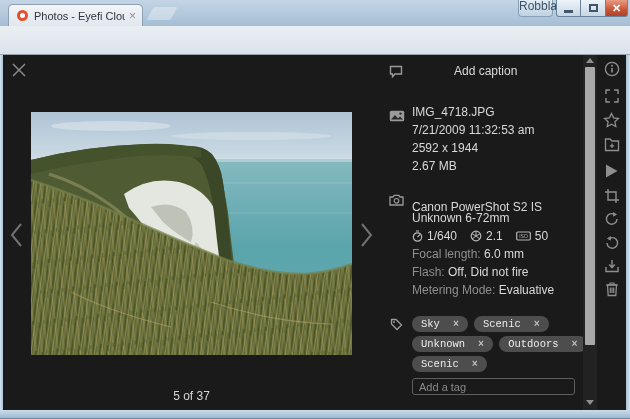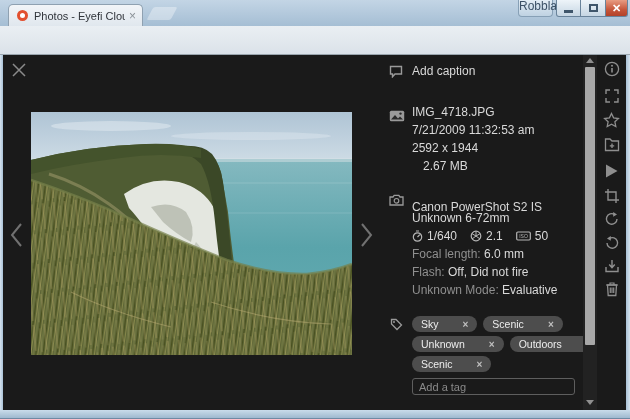--- a/index.html
+++ b/index.html
@@ -73,21 +73,21 @@
   
   .s-ico { left:389px; width:16px; height:14px; }
   .s-text { left:412px; font-size:12px; color:#d9d9d9; white-space:nowrap; }
   .s-label { color:#8f8f8f; }
   #exif-row { left:412px; top:229px; display:flex; gap:13px; align-items:center;
     font-size:12px; color:#d9d9d9;text-align:center; }
   .exif-item { display:flex; align-items:center; gap:4px; }
 
   .tagrow { left:412px; display:flex; gap:6px; }
   .pill { height:16px; background:#4d4d4d; border-radius:9px; display:inline-flex;
-    align-items:center; padding:0 9px; gap:24px; font-size:10.5px; color:#ededed; }
+    align-items:center; padding:0 9px; gap:13px; font-size:10.5px; color:#ededed;font-family:Liberation Mono, monospace; }
   .pill-x { color:#c0c0c0; font-size:10px; font-weight:bold; cursor:default; }
   #tag-input { left:412px; top:378px; width:163px; height:17px; background:transparent;
     border:1px solid #5e5e5e; border-radius:3px; color:#cfcfcf; font-size:11px;
     padding:0 6px; font-family:"Liberation Sans",sans-serif; outline:none; }
   #tag-input::placeholder { color:#8a8a8a; }
 </style>
 </head>
 <body>
 
 <div id="titlebar" class="abs">
@@ -224,42 +224,43 @@
       <path d="M0 48 Q55 34 115 32 Q150 31 170 37 L170 46 Q130 40 90 46 Q40 52 0 62 Z" fill="#44532c"></path>
 
       <path d="M18 62 Q50 72 78 92 Q95 104 108 118" stroke="#a89f72" stroke-width="3" fill="none" opacity=".5"></path>
 
       <path d="M0 68 Q48 84 95 105 Q150 130 196 148 Q240 163 276 162 Q300 160 321 152 L321 243 L0 243 Z" fill="url(#grassp)"></path>
       <path d="M0 68 Q48 84 95 105 Q150 130 196 148 Q240 163 276 162 Q300 160 321 152 L321 243 L0 243 Z" fill="url(#wispp)"></path>
       <path d="M0 68 Q48 84 95 105 Q150 130 196 148 Q240 163 276 162 Q300 160 321 152" stroke="#76804a" stroke-width="2.5" fill="none" opacity=".7"></path>
       <path d="M40 180 Q80 200 140 215 M180 190 Q240 210 300 212" stroke="#c2b27a" stroke-width="1.2" fill="none" opacity=".45"></path>
     </svg>
   </div>
+  <div class="abs" style="left:28px;top:334px;width:321px;text-align:center;font-size:12px;color:#d6d6d6;">5 of 37</div>
 </div>
 
 <div id="sidebar" class="abs"></div>
 
 <div class="abs s-ico" style="top:64px;">
   <svg width="14" height="13" viewBox="0 0 14 13">
     <path d="M1.5 1.5 h11 v7.5 h-6.5 l-2.5 2.8 v-2.8 h-2 z" fill="none" stroke="#9a9a9a" stroke-width="1.4"></path>
   </svg>
 </div>
-<div class="abs s-text" style="top:64px;">Add caption</div>
+<div class="abs s-text" style="top:64px;margin-left:42px;">Add caption</div>
 
 <div class="abs s-ico" style="top:108px;">
   <svg width="16" height="12" viewBox="0 0 16 12">
     <rect x=".8" y=".8" width="14.4" height="10.4" rx="1.5" fill="#9a9a9a"></rect>
     <path d="M2 9.5 L6 5 L9 8.5 L11 6.5 L14 9.5 Z" fill="#2a2a2a"></path>
     <circle cx="11.5" cy="3.6" r="1.2" fill="#2a2a2a"></circle>
   </svg>
 </div>
 <div class="abs s-text" style="top:105px;">IMG_4718.JPG</div>
 <div class="abs s-text" style="top:123px;">7/21/2009 11:32:53 am</div>
 <div class="abs s-text" style="top:141px;text-align:center;">2592 x 1944</div>
-<div class="abs s-text" style="top:159px;margin-left:11px;">2.67 MB</div>
+<div class="abs s-text" style="top:159px;">2.67 MB</div>
 
 <div class="abs s-ico" style="top:192px;">
   <svg width="15" height="12" viewBox="0 0 15 12">
     <path d="M1 3 h3 l1.2-1.6 h4.6 L11 3 h3 v8 H1 Z" fill="none" stroke="#9a9a9a" stroke-width="1.3"></path>
     <circle cx="7.5" cy="6.8" r="2.3" fill="none" stroke="#9a9a9a" stroke-width="1.2"></circle>
   </svg>
 </div>
 <div class="abs s-text" style="top:200px;">Canon PowerShot S2 IS</div>
 <div class="abs s-text" style="top:211px;">Unknown 6-72mm</div>
 
@@ -282,21 +283,21 @@
     <svg width="15" height="10" viewBox="0 0 15 10">
       <rect x=".7" y="1" width="13.6" height="8" rx="1.2" fill="none" stroke="#b5b5b5" stroke-width="1.2"></rect>
       <text x="7.5" y="7.2" font-size="5" fill="#b5b5b5" text-anchor="middle" font-family="Liberation Sans, sans-serif">ISO</text>
     </svg>
     <span>50</span>
   </span>
 </div>
 
 <div class="abs s-text" style="top:247px;text-align:center;"><span class="s-label">Focal length:</span> <span>6.0 mm</span></div>
 <div class="abs s-text" style="top:265px;"><span class="s-label">Flash:</span> <span>Off, Did not fire</span></div>
-<div class="abs s-text" style="top:283px;"><span class="s-label">Unknown Mode:</span> <span>Evaluative</span></div>
+<div class="abs s-text" style="top:283px;"><span class="s-label">Metering Mode:</span> <span>Evaluative</span></div>
 
 <div class="abs s-ico" style="top:317px;left:390px;">
   <svg width="13" height="13" viewBox="0 0 13 13">
     <path d="M1.5 1.5 h4.5 l5.5 5.5 -4.5 4.5 -5.5-5.5 z" fill="none" stroke="#9a9a9a" stroke-width="1.3"></path>
     <circle cx="4" cy="4" r="1" fill="#9a9a9a"></circle>
   </svg>
 </div>
 
 <div class="abs tagrow" style="top:316px;">
   <span class="pill">

